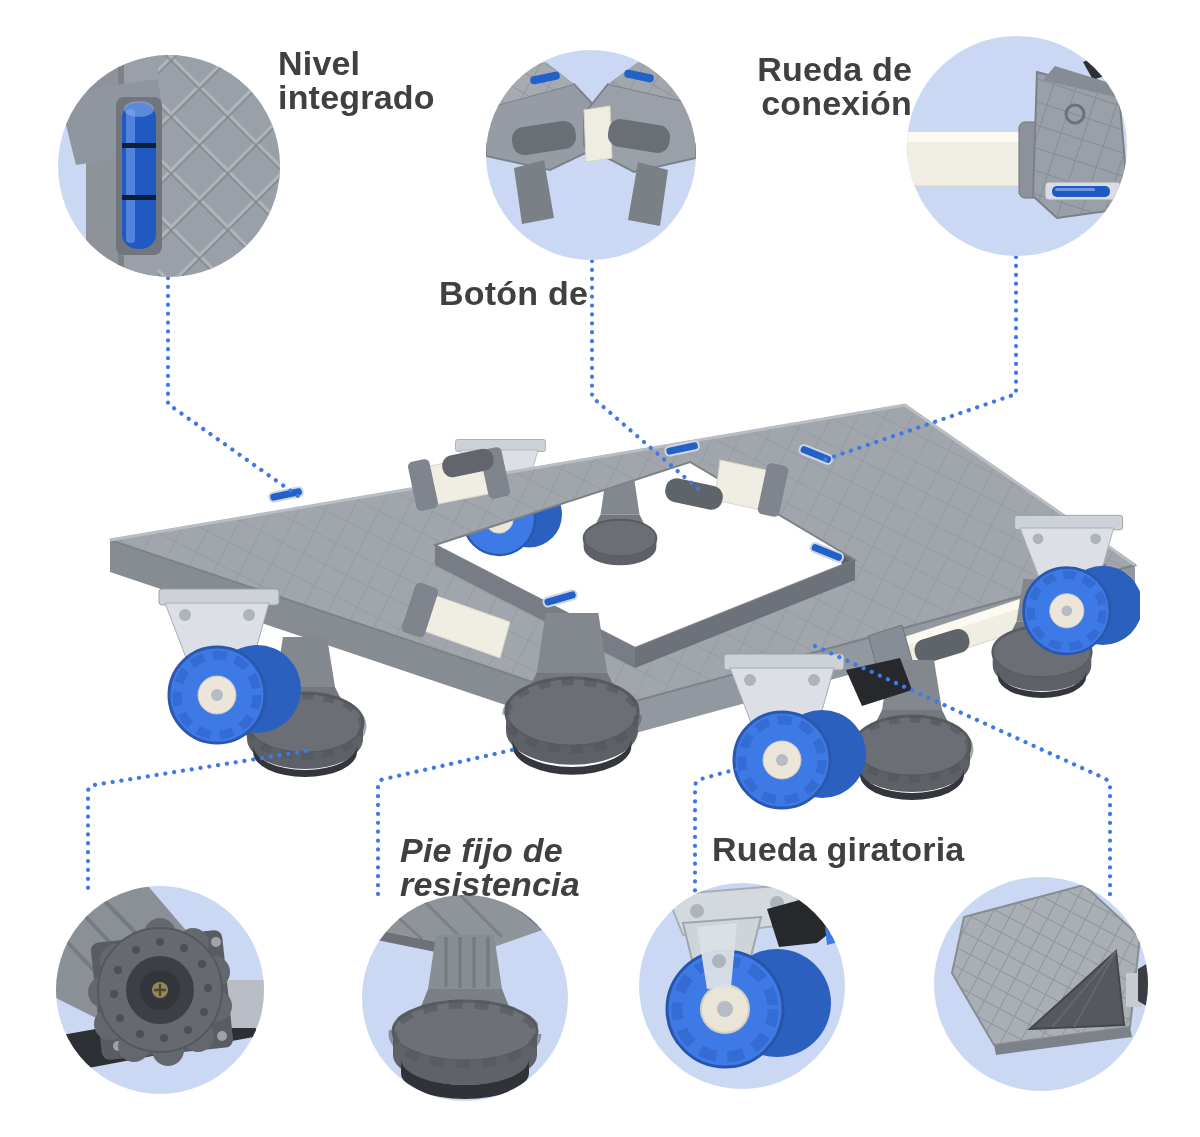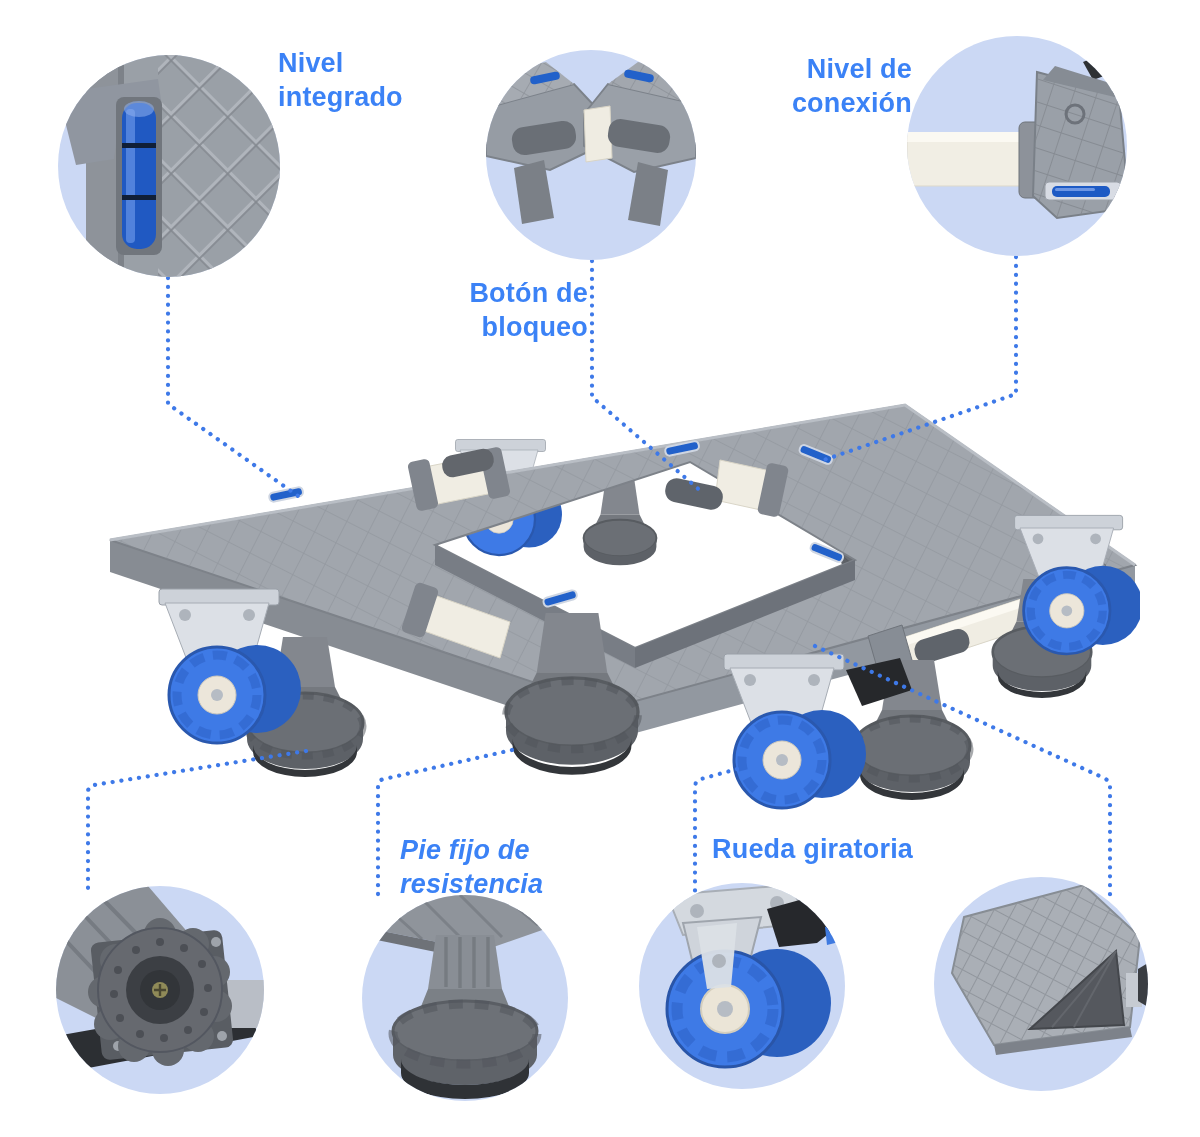--- a/index.html
+++ b/index.html
@@ -1,18 +1,18 @@
 <!DOCTYPE html>
 <html><head>
 <meta charset="utf-8">
 <style>
   html,body{margin:0;padding:0;background:#fff;}
   .stage{position:relative;width:1200px;height:1137px;background:#ffffff;overflow:hidden;
          font-family:"Liberation Sans",sans-serif;}
-  .lbl{position:absolute;color:#3b82f6;font-weight:700;font-size:27px;line-height:34px;
+  .lbl{position:absolute;color:#404040;font-weight:700;font-size:34px;line-height:34px;
        letter-spacing:.2px;white-space:nowrap;z-index:6;}
   .lbl.right{text-align:right;}
   .callout{position:absolute;border-radius:50%;overflow:hidden;background:#cbd8f4;z-index:4;}
   .callout svg{display:block;width:100%;height:100%;}
   #product{position:absolute;left:90px;top:390px;width:1050px;height:450px;z-index:1;}
   #leaders{position:absolute;left:0;top:0;width:1200px;height:1137px;z-index:3;pointer-events:none;}
   .dot{fill:none;stroke:#3e79e8;stroke-width:4.2;stroke-linecap:round;stroke-linejoin:round;
        stroke-dasharray:0.1 8.8;}
 </style>
 </head>
@@ -332,25 +332,24 @@
     </svg>
   </div>
 
   <div class="lbl" style="left:278px;top:46px;">
     <div>Nivel</div>
     <div>integrado</div>
   </div>
 
   <div class="lbl right" style="left:380px;top:276px;width:208px;">
     <div>Botón de</div>
-    <div>bloqueo</div>
   </div>
 
   <div class="lbl right" style="left:712px;top:52px;width:200px;">
-    <div>Nivel de</div>
+    <div>Rueda de</div>
     <div>conexión</div>
   </div>
 
 
   <div class="lbl" style="left:400px;top:833px;font-style:italic;">
     <div>Pie fijo de</div>
     <div>resistencia</div>
   </div>
 
   <div class="lbl" style="left:712px;top:832px;">

